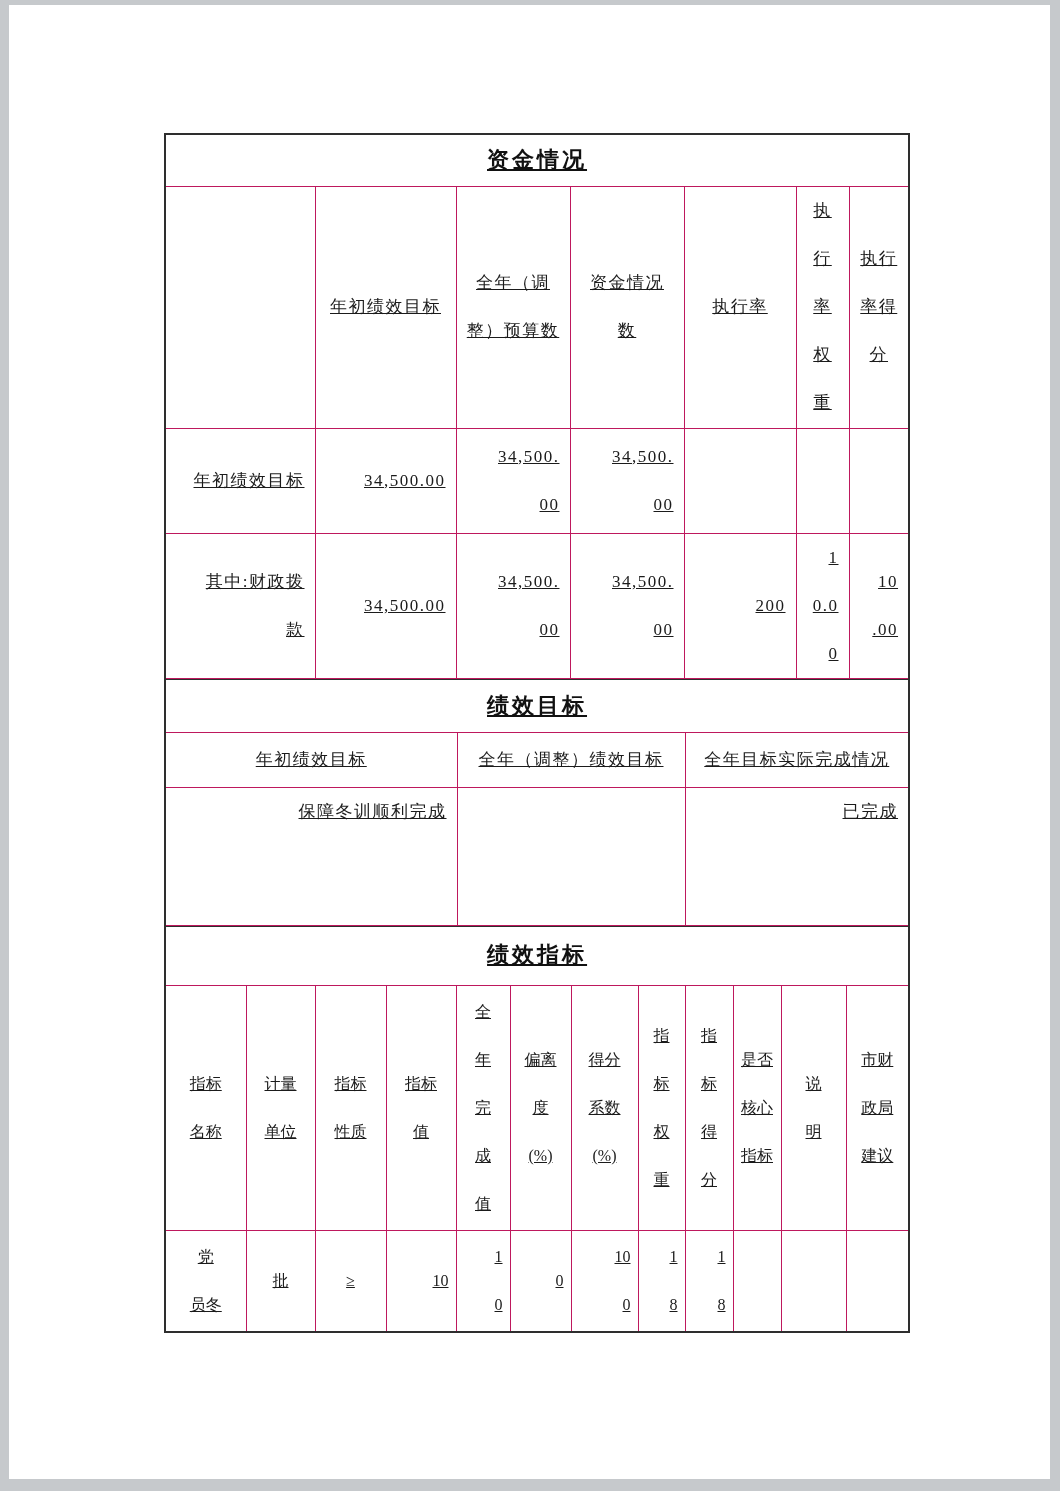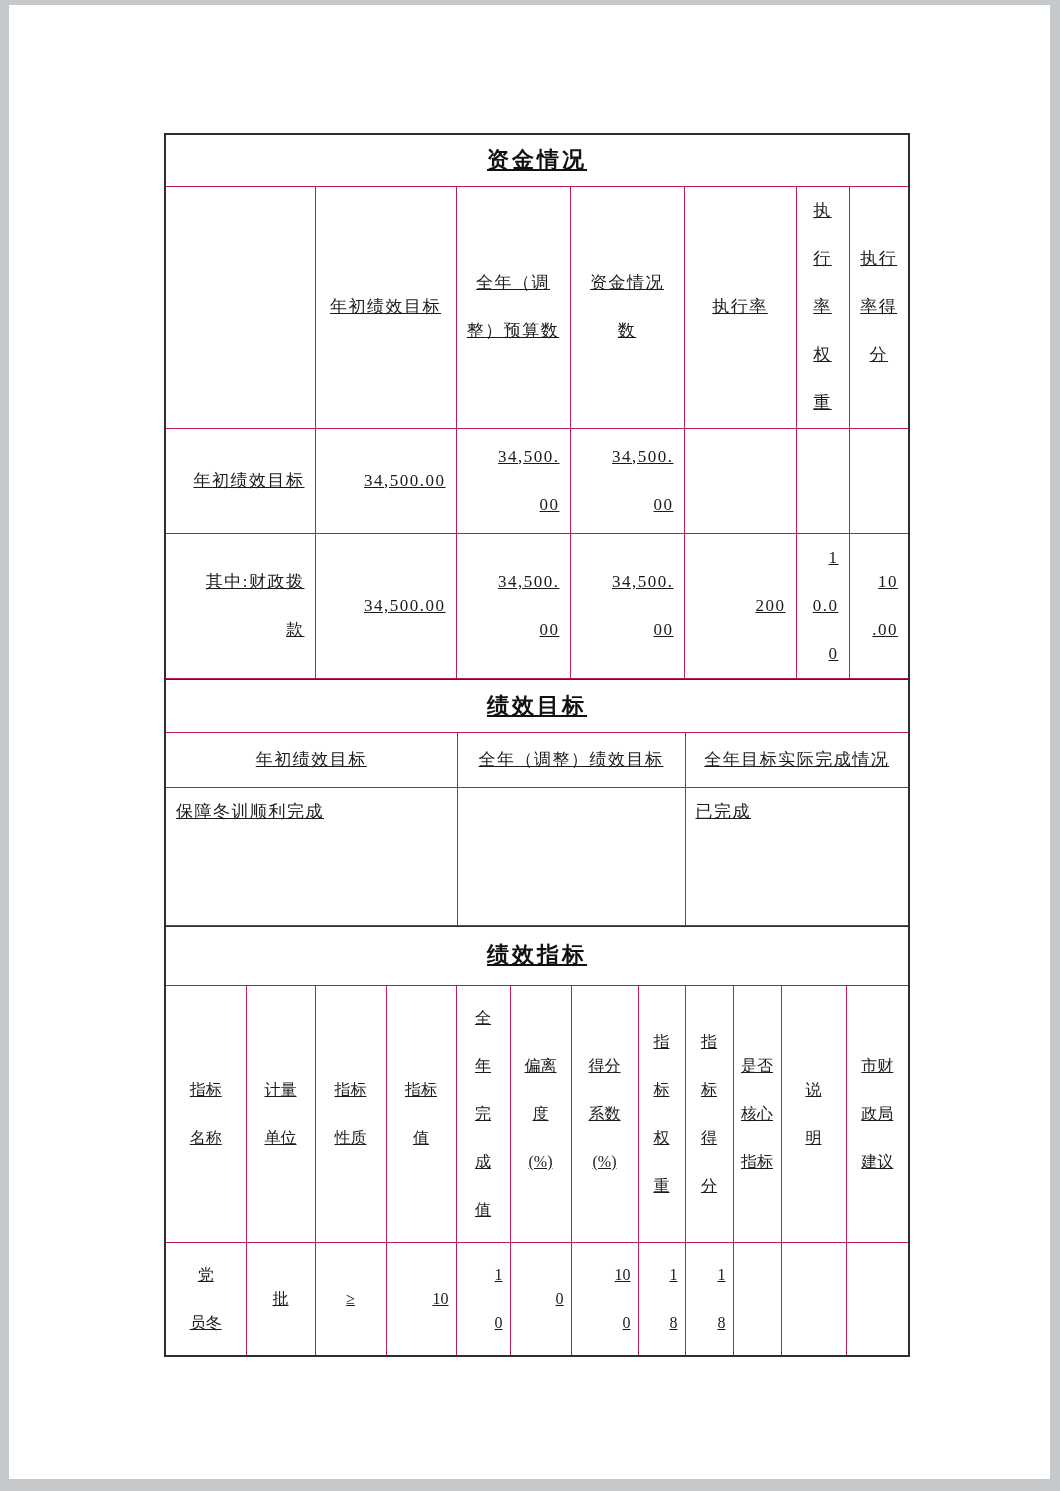--- a/index.html
+++ b/index.html
@@ -31,33 +31,33 @@
     border: 1px solid #be185d;
     font-size: 17px;
     line-height: 48px;
     letter-spacing: 1.5px;
     white-space: pre-line;
     vertical-align: middle;
     padding: 0 10px;
     overflow: hidden;
     text-decoration: underline;
   }
-  .t3 td { font-size: 16px; padding: 8px 7px; letter-spacing: 0; }
+  .t3 td { font-size: 16px; padding: 2px 7px; letter-spacing: 0; }
   td.title {
     font-family: "Liberation Sans", "DejaVu Sans", sans-serif;
     font-weight: bold;
     font-size: 22px;
     letter-spacing: 3px;
     text-align: center;
     line-height: 30px;
     color: #111111;
   }
   .c  { text-align: center; }
   .r  { text-align: right; }
-  .tl { text-align: left; vertical-align: top; }
+  .tl { text-align: right; vertical-align: top; }
 </style>
 </head>
 <body>
 
 <div class="paper">
   <div class="sheet">
 
     <table class="t1">
       <colgroup>
         <col style="width:150px">

